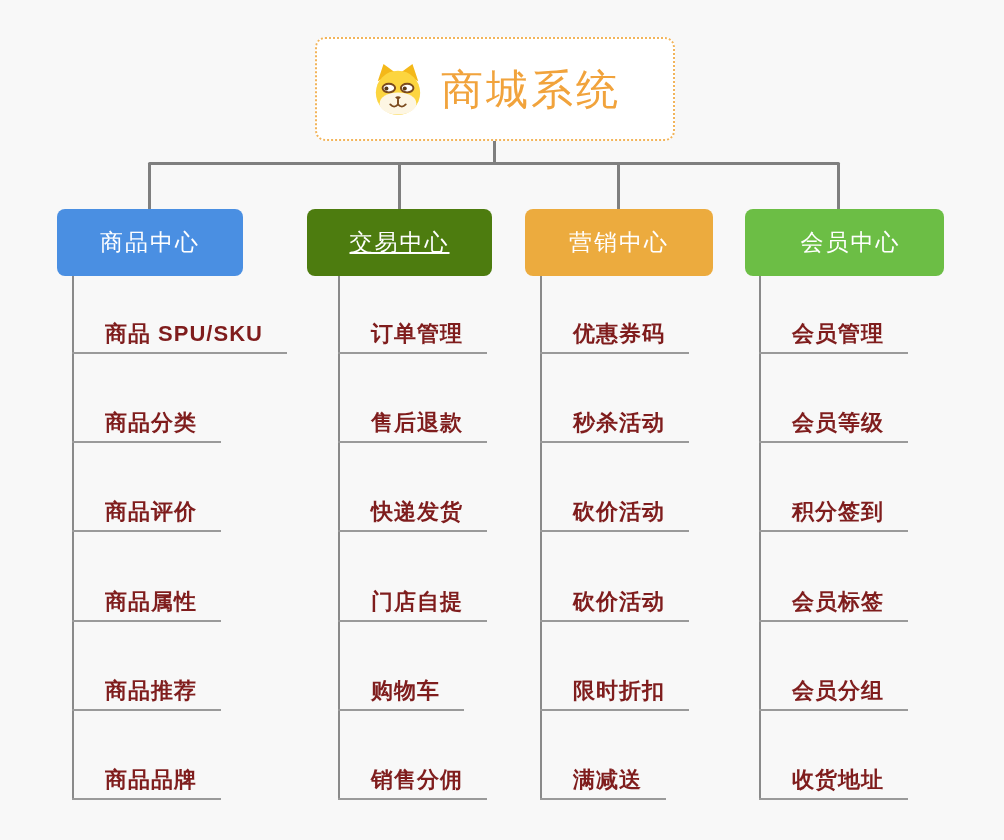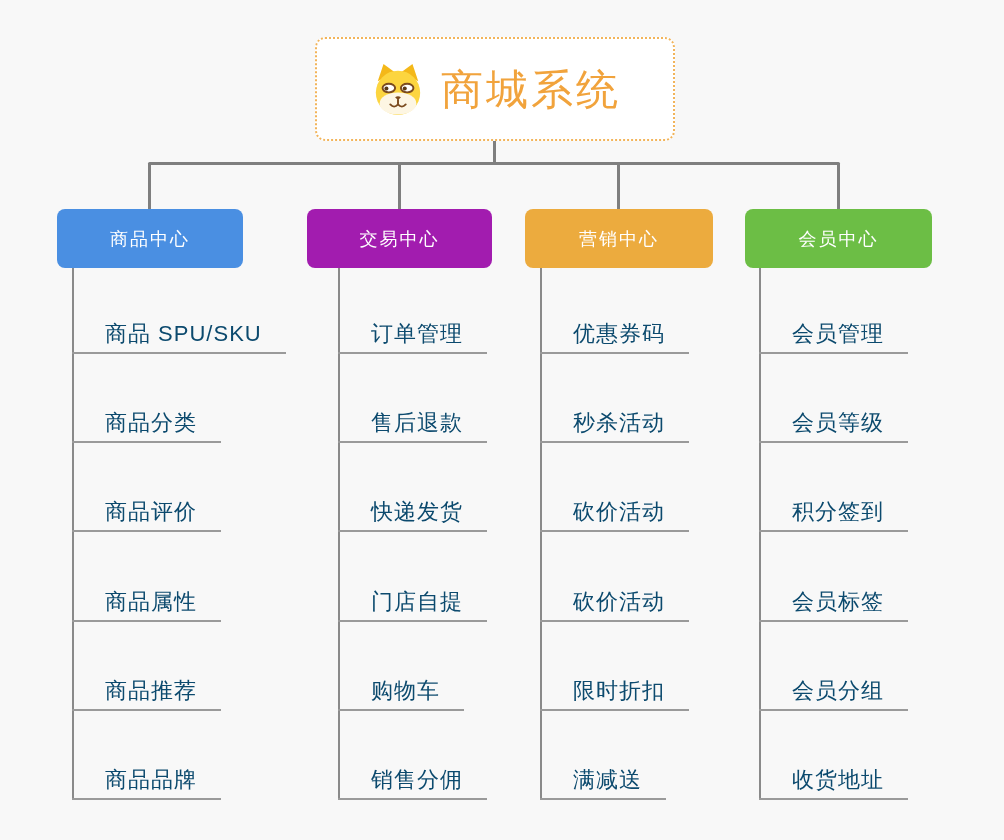--- a/index.html
+++ b/index.html
@@ -28,35 +28,36 @@
     box-sizing:border-box;
     display:flex;align-items:center;justify-content:center;gap:14px;
   }
   .root-title{
     font-size:42px;color:#f1a33c;letter-spacing:3px;line-height:1;
     padding-top:2px;
   }
   .dog{width:58px;height:54px;display:block;}
   
   .hdr{
-    position:absolute;top:209px;height:59px;border-radius:8px;
-    color:#ffffff;font-size:18px;letter-spacing:2px;
+    position:absolute;top:209px;height:67px;border-radius:8px;
+    color:#ffffff;font-size:23px;letter-spacing:2px;
     display:flex;align-items:center;justify-content:center;
   }
   .hdr0{left:57px;width:186px;}
   .hdr1{left:307px;width:185px;}
   .hdr2{left:525px;width:188px;}
   .hdr3{left:745px;width:187px;}
   
   .item{
     position:absolute;height:38px;line-height:40px;
     padding:0 24px 0 33px;
     border-bottom:2px solid #9a9a9a;
-    font-size:22px;letter-spacing:1px;color:#0c4a6e;
+    font-size:22px;letter-spacing:1px;color:#7f1d1d;
     white-space:nowrap;
+    font-weight:bold;
   }
   .r0{top:314px;} .r1{top:403px;} .r2{top:492px;}
   .r3{top:582px;} .r4{top:671px;} .r5{top:760px;}
 </style>
 </head>
 <body>
 
 <div class="canvas">
 
   <div class="line stem"></div>
@@ -82,23 +83,23 @@
         <circle cx="18" cy="27.5" r="2.1" fill="#5c3a16"></circle>
         <circle cx="37" cy="27.5" r="2.1" fill="#5c3a16"></circle>
         <path d="M27,36.5 Q30,34.5 33,36.5 Q30,40.5 27,36.5 Z" fill="#7a4a1e"></path>
         <path d="M30,39 L30,44 M22,44 Q26,48.5 30,44 Q34,48.5 38,44" fill="none" stroke="#7a4a1e" stroke-width="2" stroke-linecap="round"></path>
       </svg>
     </span>
     <span class="root-title">商城系统</span>
   </div>
 
   <div class="hdr hdr0" style="background: rgb(74, 143, 226);">商品中心</div>
-  <div class="hdr hdr1" style="background: #a21caf;">交易中心</div>
+  <div class="hdr hdr1" style="background: #4d7c0f; text-decoration: underline;">交易中心</div>
   <div class="hdr hdr2" style="background: rgb(236, 171, 62);">营销中心</div>
-  <div class="hdr hdr3" style="background: rgb(108, 190, 69);">会员中心</div>
+  <div class="hdr hdr3" style="background: rgb(108, 190, 69); padding-left: 12px;">会员中心</div>
 
   <div class="item col0 r0">商品 SPU/SKU</div>
   <div class="item col0 r1">商品分类</div>
   <div class="item col0 r2">商品评价</div>
   <div class="item col0 r3">商品属性</div>
   <div class="item col0 r4">商品推荐</div>
   <div class="item col0 r5">商品品牌</div>
 
   <div class="item col1 r0">订单管理</div>
   <div class="item col1 r1">售后退款</div>

